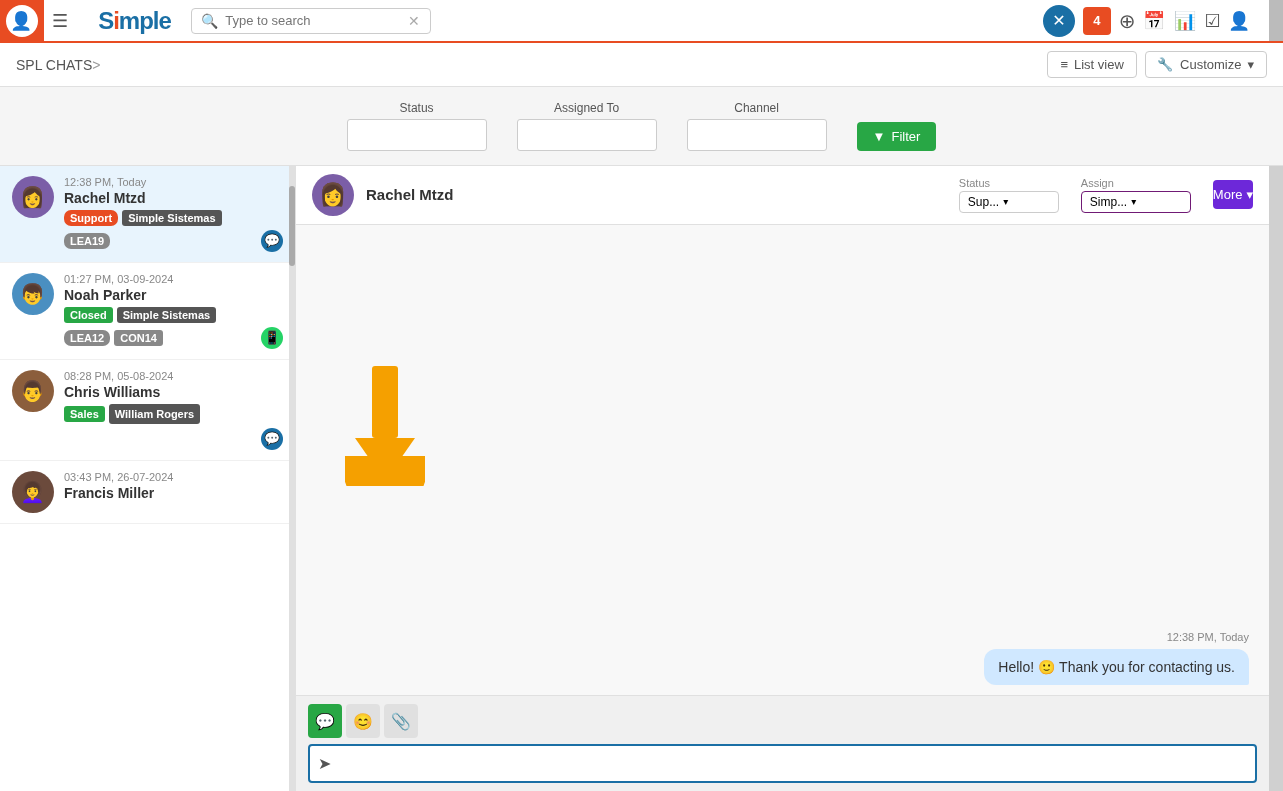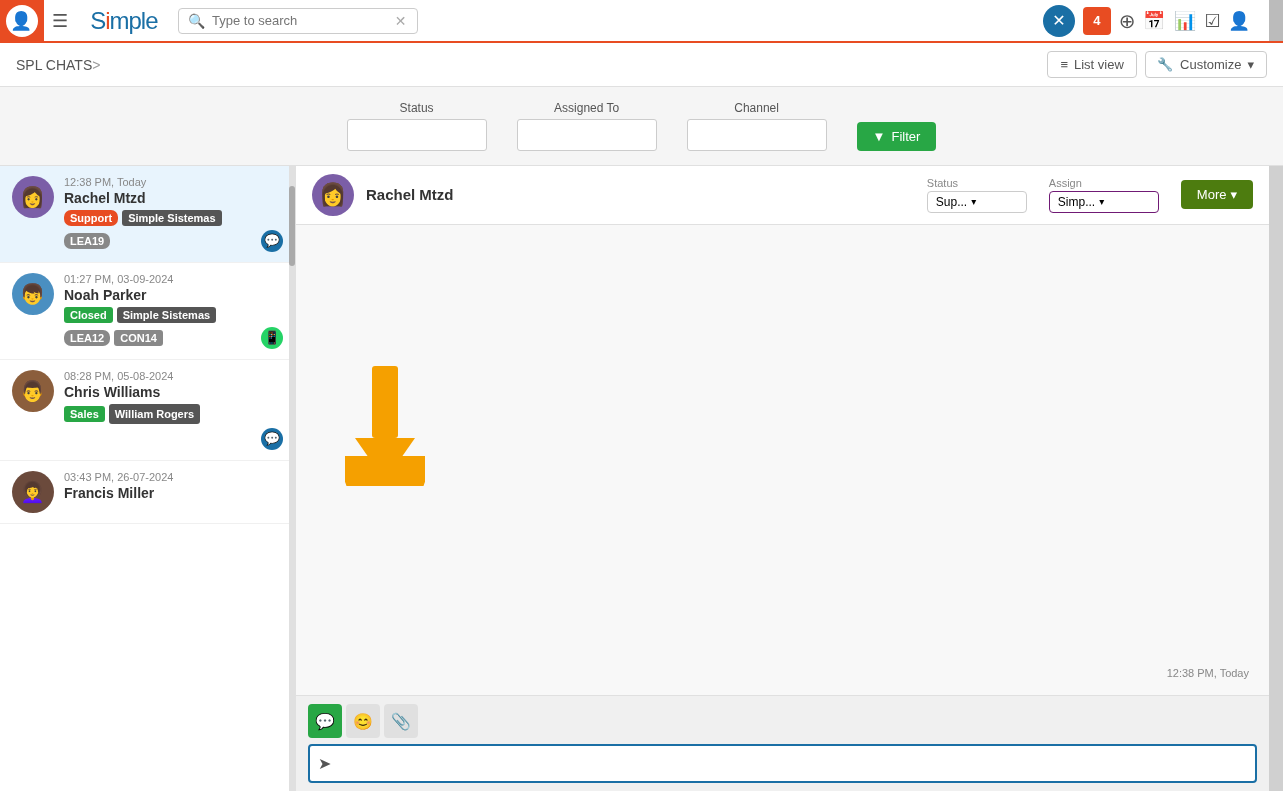--- a/index.html
+++ b/index.html
@@ -112,22 +112,22 @@
       display: flex; align-items: center; border: 1px solid #ccc; border-radius: 4px;
       padding: 3px 8px; background: #fff; cursor: pointer; font-size: 12px; gap: 4px; min-width: 100px;
     }
     .assign-group { display: flex; flex-direction: column; align-items: flex-start; gap: 2px; }
     .assign-label { font-size: 11px; color: #888; }
     .assign-select {
       display: flex; align-items: center; border: 1px solid #701a75; border-radius: 4px;
       padding: 3px 8px; background: #fff; cursor: pointer; font-size: 12px; gap: 4px; min-width: 110px;
     }
     .btn-more {
-      background: #4d7c0f; color: #fff; border: none; border-radius: 4px;
-      padding: 7px 16px; cursor: pointer; display: flex; align-items: center; gap: 4px;
+      background: #6d28d9; color: #fff; border: none; border-radius: 4px;
+      padding: 7px 0; cursor: pointer; display: flex; align-items: center; gap: 4px;
       font-size: 13px; margin-left: 10px;
     }
 
     
     .messages-area {
       flex: 1; overflow-y: auto; padding: 20px 20px 10px;
       display: flex; flex-direction: column;
     }
     .message-time { text-align: right; font-size: 11px; color: #888; margin-bottom: 6px; }
     .message-bubble {
@@ -175,21 +175,21 @@
 </head>
 <body>
 
 <div style="display:flex; flex-direction:column; height:791px; overflow:hidden;">
   <div class="top-nav">
 
     <div style="display:flex; align-items:center; width:44px; height:44px; background:#e84c22; margin:-10px -10px -10px -10px; justify-content:center; flex-shrink:0;">
       <div style="width:32px;height:32px;border-radius:50%;background:#fff;display:flex;align-items:center;justify-content:center;font-size:18px;color:#e84c22;">👤</div>
     </div>
     <div style="margin-left:8px;font-size:18px;color:#555;cursor:pointer;">☰</div>
-    <div style="font-size:24px;font-weight:normal;color:#1a6fa5;margin-left:12px;letter-spacing:-1px;">
+    <div style="font-size:24px;font-weight:bold;color:#1a6fa5;margin-left:20px;letter-spacing:-1px;">
       S<span style="color:#e84c22;">i</span>mple
     </div>
     <div class="search-bar" style="margin-left:10px;">
       <span class="search-icon">🔍</span>
       <input type="text" style="border: none; outline: none; font-size: 13px; color: #14532d; width: 160px;" placeholder="Type to search">
       <span class="search-clear">✕</span>
     </div>
     <div class="nav-icons">
       <div style="width:32px;height:32px;border-radius:50%;background:#1a6fa5;display:flex;align-items:center;justify-content:center;color:#fff;font-size:16px;cursor:pointer;">✕</div>
       <div style="background:#e84c22;color:#fff;border-radius:4px;font-size:13px;font-weight:bold;width:28px;height:28px;display:flex;align-items:center;justify-content:center;cursor:pointer;">4</div>
@@ -333,20 +333,21 @@
         </div>
         <button class="btn-more">
           <span>More</span>
           <span>▾</span>
         </button>
       </div>
 
       <div class="messages-area">
         <div style="flex:1;"></div>
         <div class="message-time">12:38 PM, Today</div>
+        <div class="message-bubble">Hello! 🙂 Thank you for contacting us.</div>
       </div>
 
       <div class="compose-area">
         <div class="compose-toolbar">
           <button class="compose-btn compose-btn-active">💬</button>
           <button class="compose-btn compose-btn-inactive">😊</button>
           <button class="compose-btn compose-btn-inactive">📎</button>
         </div>
         <div class="compose-input-area">
           <button class="send-btn">➤</button>

